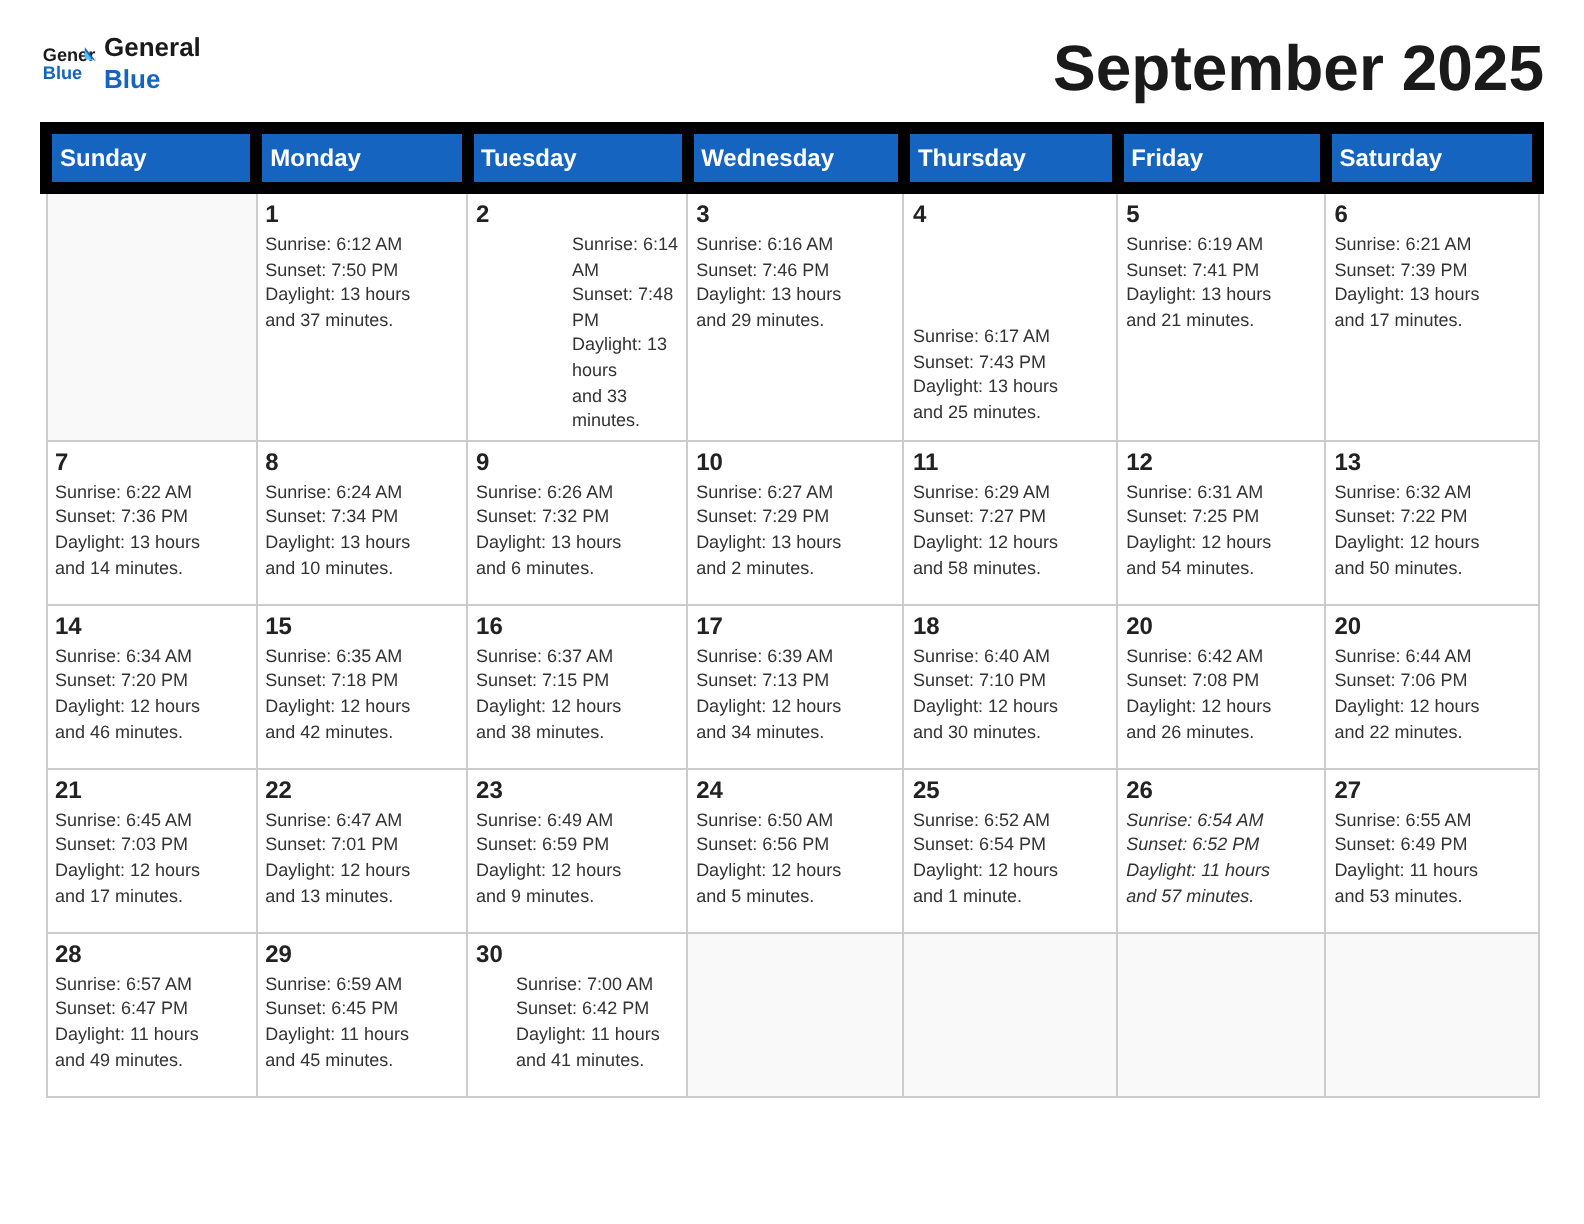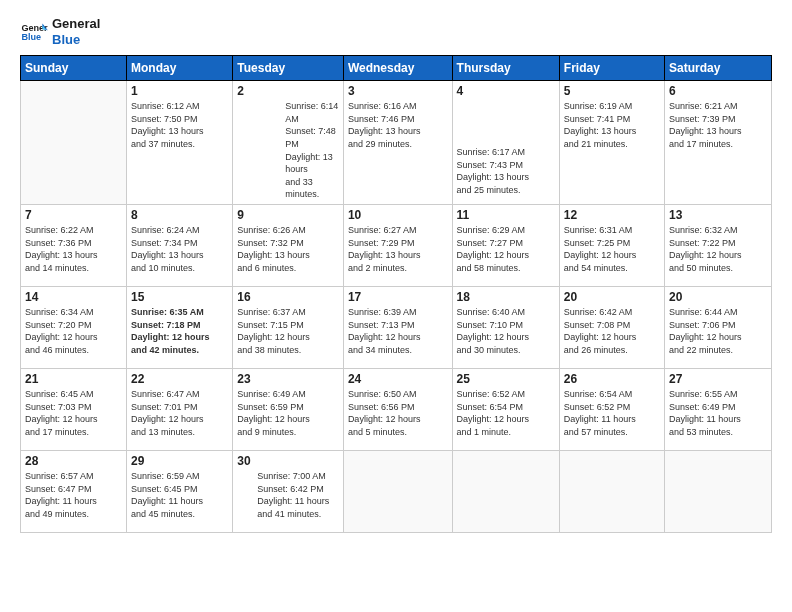--- a/index.html
+++ b/index.html
@@ -48,21 +48,21 @@
       border-collapse: collapse;
       border: 1px solid #ccc;
     }
     .calendar th {
       background: #1565c0;
       color: #fff;
       font-size: 12px;
       font-weight: bold;
       padding: 5px 4px;
       text-align: left;
-      border: 1px solid #000000;
+      border: 6px solid #000000;
     }
     .calendar td {
       vertical-align: top;
       border: 1px solid #ccc;
       padding: 3px 4px;
       width: 113px;
       height: 82px;
       font-size: 9.5px;
       color: #222;
       background: #fff;
@@ -93,20 +93,21 @@
         <text x="2" y="31" font-size="13" font-weight="bold" fill="#1565c0">Blue</text>
         <polygon points="32,8 40,18 32,14" fill="#1565c0"></polygon>
         <polygon points="32,10 38,18 32,16" fill="#4fc3f7"></polygon>
       </svg>
       <div style="line-height:1.2">
         <div style="font-size:13px;font-weight:bold;color:#1a1a1a;">General</div>
         <div style="font-size:13px;font-weight:bold;color:#1565c0;">Blue</div>
       </div>
     </div>
     <div class="title-block">
+      <div class="month-title">September 2025</div>
     </div>
   </div>
 
   <table class="calendar">
     <thead>
       <tr>
       <th>Sunday</th>
           <th>Monday</th>
           <th>Tuesday</th>
           <th>Wednesday</th>
@@ -215,21 +216,21 @@
         <tr>
           <td>
             <span class="day-number">14</span>
             <div class="day-info" style="white-space: pre-line;">Sunrise: 6:34 AM
 Sunset: 7:20 PM
 Daylight: 12 hours
 and 46 minutes.</div>
           </td>
           <td>
             <span class="day-number">15</span>
-            <div class="day-info" style="white-space: pre-line; font-weight: bold;">Sunrise: 6:35 AM
+            <div class="day-info" style="white-space: pre-line;">Sunrise: 6:35 AM
 Sunset: 7:18 PM
 Daylight: 12 hours
 and 42 minutes.</div>
           </td>
           <td>
             <span class="day-number">16</span>
             <div class="day-info" style="white-space: pre-line;">Sunrise: 6:37 AM
 Sunset: 7:15 PM
 Daylight: 12 hours
 and 38 minutes.</div>
@@ -294,21 +295,21 @@
           </td>
           <td>
             <span class="day-number">25</span>
             <div class="day-info" style="white-space: pre-line;">Sunrise: 6:52 AM
 Sunset: 6:54 PM
 Daylight: 12 hours
 and 1 minute.</div>
           </td>
           <td>
             <span class="day-number">26</span>
-            <div class="day-info" style="white-space: pre-line;">Sunrise: 6:54 AM
+            <div class="day-info" style="white-space: pre-line; font-style: italic;">Sunrise: 6:54 AM
 Sunset: 6:52 PM
 Daylight: 11 hours
 and 57 minutes.</div>
           </td>
           <td>
             <span class="day-number">27</span>
             <div class="day-info" style="white-space: pre-line;">Sunrise: 6:55 AM
 Sunset: 6:49 PM
 Daylight: 11 hours
 and 53 minutes.</div>

